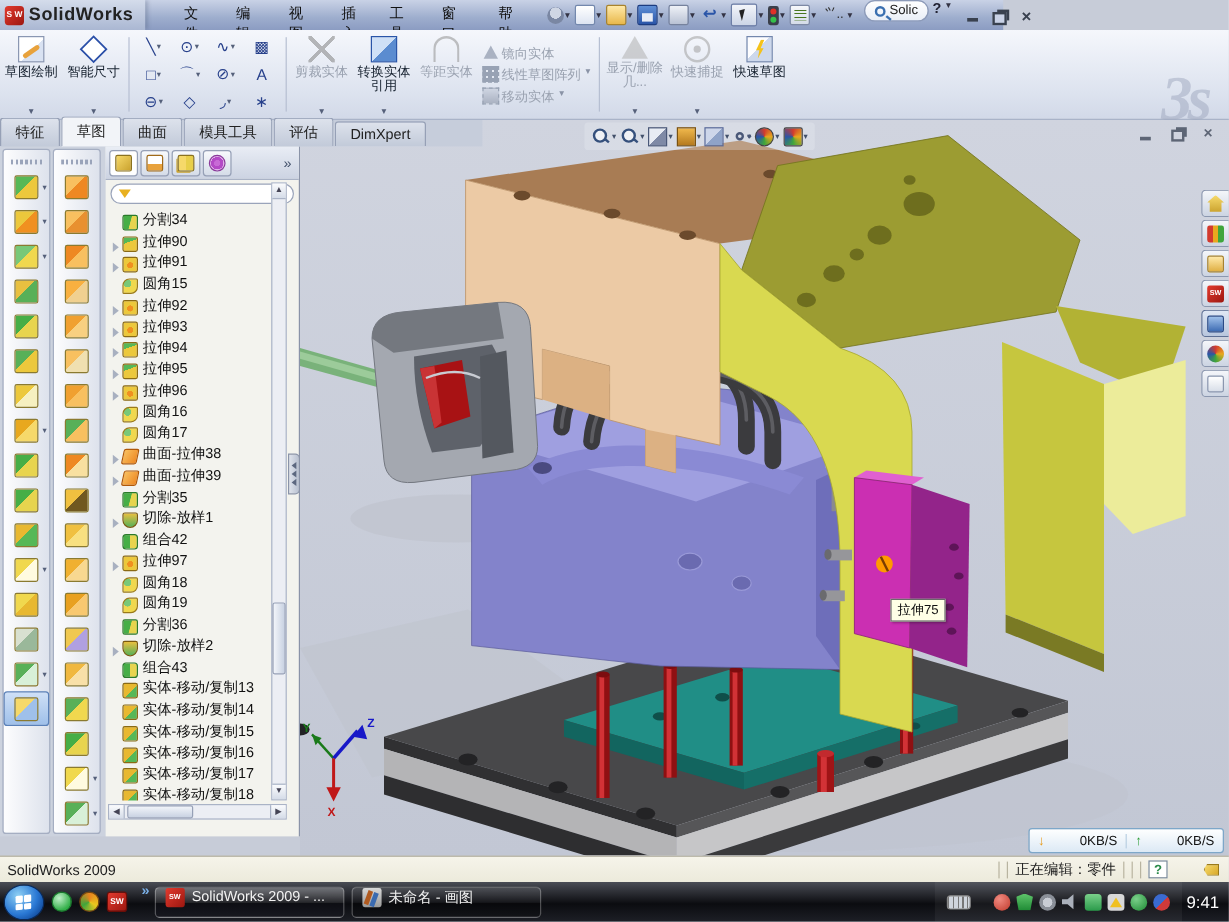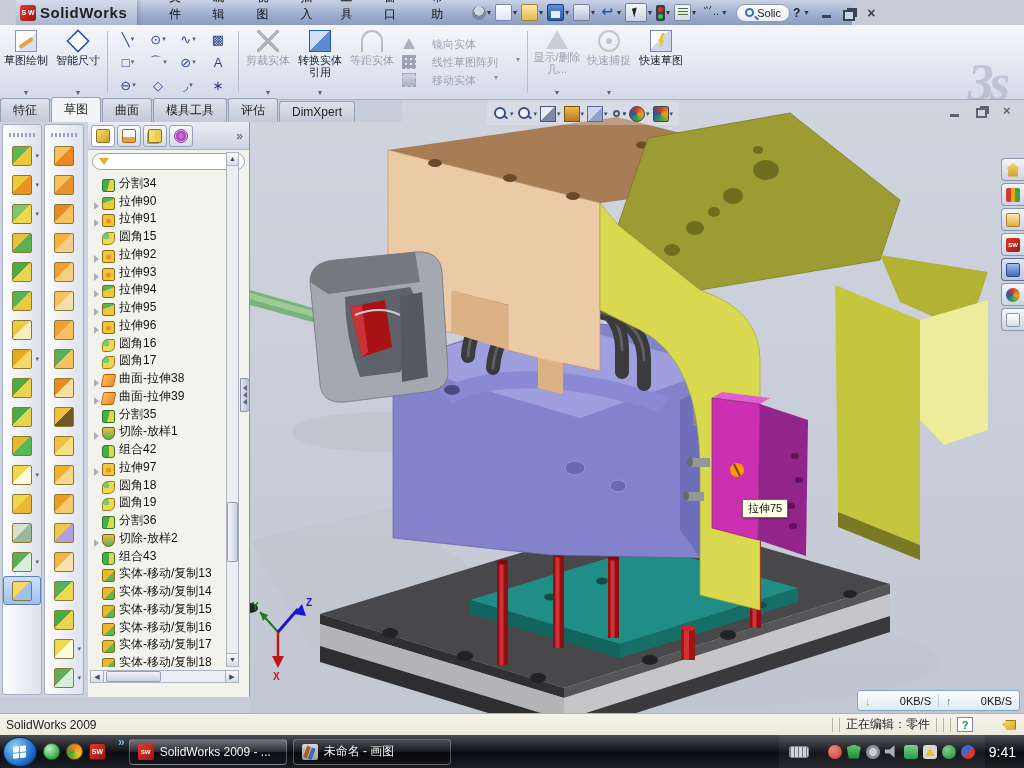--- a/index.html
+++ b/index.html
@@ -1,22 +1,22 @@
 <!DOCTYPE html>
 <html><head>
 <meta charset="utf-8">
 <style>
   * { margin:0; padding:0; box-sizing:border-box; }
   html,body { width:1024px; height:768px; overflow:hidden; }
   body { font-family:"Liberation Sans","DejaVu Sans",sans-serif; font-size:12px; color:#1a1a1a; }
   #screen { position:absolute; inset:0; width:1024px; height:768px; background:#c7ccd8; }
 
   
-  #titlebar { position:absolute; left:16px; top:0; width:836px; height:25px;
-    background:linear-gradient(#c9d2e6,#9dadcd 60%,#8b9cc2); display:flex; align-items:center; }
+  #titlebar { position:absolute; left:0; top:0; width:836px; height:25px;
+    background:linear-gradient(#c9d2e6,#9dadcd 60%,#8b9cc2); display:flex; }
   #logo { display:flex; align-items:center; gap:4px; padding:0 10px 0 4px; height:100%;
     background:linear-gradient(#d4dceb,#aab7d2); box-shadow:2px 0 3px rgba(60,70,100,.25); }
   #logo .cube { width:16px; height:16px; background:linear-gradient(135deg,#e23a2e,#9c1710); border-radius:3px;
     color:#fff; font-size:7px; font-weight:bold; display:flex; align-items:center; justify-content:center; }
   #logo .appname { font-size:15px; font-weight:bold; color:#222; letter-spacing:.5px; }
   #menus { display:flex; margin-left:18px; }
   .menu { padding:3px 14px; color:#111; cursor:default; }
   #tbar-tools { display:flex; align-items:center; gap:2px; margin-left:10px; }
   .ticonbox { display:flex; align-items:center; }
   .tbicon { width:17px; height:17px; border-radius:2px; position:relative; }
@@ -72,21 +72,21 @@
   [data-name="quick-snaps-icon"] { border:2px solid #98a2b4; border-radius:50%; position:relative; }
   [data-name="quick-snaps-icon"]::after { content:""; position:absolute; left:6px; top:6px; width:6px; height:6px; border-radius:50%; background:#98a2b4; }
   [data-name="rapid-sketch-icon"] { background:linear-gradient(135deg,#fdfdff 45%,#cdd8ec 45%); border:1px solid #7387ad; position:relative; }
   [data-name="rapid-sketch-icon"]::after { content:""; position:absolute; left:7px; top:2px; width:7px; height:16px;
     background:#f4c21a; clip-path:polygon(60% 0,100% 0,55% 45%,90% 45%,20% 100%,40% 55%,0 55%); }
   #sketchgrid { display:grid; grid-template-columns:repeat(4,30px); grid-auto-rows:23px; align-content:center; padding:0 2px; }
   .sgcell { display:flex; align-items:center; justify-content:center; color:#27408b; font-size:13px; }
   .sgcell .dd2 { display:none; font-size:7px; color:#55607a; margin-left:1px; }
   .sgcell.dropdown .dd2 { display:inline; }
   #smallstack { display:flex; flex-direction:column; justify-content:center; gap:3px; padding:0 4px; }
-  .sbtn { display:flex; align-items:flex-start; gap:16px; }
+  .sbtn { display:flex; align-items:flex-start; gap:2px; }
   .sbtn .mini { width:14px; height:14px; background:linear-gradient(#cfd5e2,#aab2c2); border:1px solid #98a2b4; flex:none; }
   .sbtn .slabel { font-size:11px; color:#9aa2b0; white-space:nowrap; }
   .sbtn .dd { font-size:8px; color:#8a93a6; margin-left:2px; display:none; }
   .sbtn.dropdown .dd { display:inline; }
   [data-name="mirror-entities-icon"] { background:transparent!important; border:none!important; position:relative; }
   [data-name="mirror-entities-icon"]::after { content:""; position:absolute; left:1px; top:1px; width:0; height:0; border-left:6px solid transparent; border-right:6px solid transparent; border-bottom:11px solid #aab2c2; }
   [data-name="linear-pattern-icon"] { background:repeating-linear-gradient(90deg,#98a2b4 0 3px,transparent 3px 5px),repeating-linear-gradient(#98a2b4 0 3px,transparent 3px 5px)!important; border:none!important; }
   [data-name="move-entities-icon"] { border-style:dashed!important; }
   #ds-watermark { position:absolute; right:18px; top:28px; font-size:52px; font-style:italic; font-weight:bold;
     color:rgba(150,160,185,.45); letter-spacing:-4px; font-family:"Liberation Serif",serif; pointer-events:none; }
@@ -224,21 +224,21 @@
     display:flex; align-items:center; justify-content:center; }
   #startorb .flag { width:14px; height:12px; display:grid; grid-template-columns:6px 6px; gap:1px; transform:skewY(-6deg); }
   #startorb .flag i { background:#fff; border-radius:1px; }
   #quicklaunch { display:flex; align-items:center; gap:6px; margin-right:8px; }
   .qlicon { width:17px; height:17px; border-radius:3px; }
   [data-name="messenger-icon"] { border-radius:50%; background:radial-gradient(circle at 35% 30%,#bff0c8,#34b04a 70%); border:1px solid #1a7a2e; }
   [data-name="media-icon"] { border-radius:50%; background:conic-gradient(#e8821e,#e8c81e,#3fa53c,#e8821e); border:1px solid #7a4a10; }
   [data-name="solidworks-ql-icon"] { background:linear-gradient(135deg,#e23a2e,#9c1710); color:#fff; font-size:7px; font-weight:bold;
     display:flex; align-items:center; justify-content:center; border:1px solid #6a0e08; }
   #ql-more { color:#7ab0e8; font-size:12px; font-weight:bold; margin:0 4px; align-self:flex-start; line-height:14px; }
-  .taskbtn { width:158px; height:26px; margin-right:6px; border-radius:4px; display:flex; align-items:center; gap:6px; padding:0 8px;
+  .taskbtn { width:158px; height:26px; margin-right:6px; border-radius:4px; display:flex; gap:6px; padding:0 8px;
     background:linear-gradient(rgba(255,255,255,.10),rgba(255,255,255,.03) 50%,rgba(0,0,0,.25) 52%); border:1px solid rgba(255,255,255,.28);
     color:#f2f2f2; font-size:12px; white-space:nowrap; overflow:hidden; }
   .taskbtn.active { background:linear-gradient(rgba(255,255,255,.28),rgba(255,255,255,.10) 50%,rgba(20,20,30,.30) 52%); }
   .taskbtn .tico { width:16px; height:16px; flex:none; border-radius:2px; }
   [data-name="solidworks-task-icon"] { background:linear-gradient(135deg,#e23a2e,#9c1710); color:#fff; font-size:6px; font-weight:bold; display:flex; align-items:center; justify-content:center; }
   [data-name="paint-task-icon"] { background:linear-gradient(#d8d8d8,#9a9a9a); position:relative; }
   [data-name="paint-task-icon"]::after { content:""; position:absolute; left:3px; top:2px; width:4px; height:12px; background:#b05a20; transform:rotate(20deg); box-shadow:5px 0 0 #3a6ab0; }
   #tray { margin-left:auto; display:flex; align-items:center; gap:5px; padding:0 10px; height:100%; background:rgba(255,255,255,.05); }
   .trayicon { width:14px; height:14px; border-radius:3px; }
   [data-name="keyboard-icon"] { width:20px; height:12px; background:#cfd4dc; border:1px solid #888;

